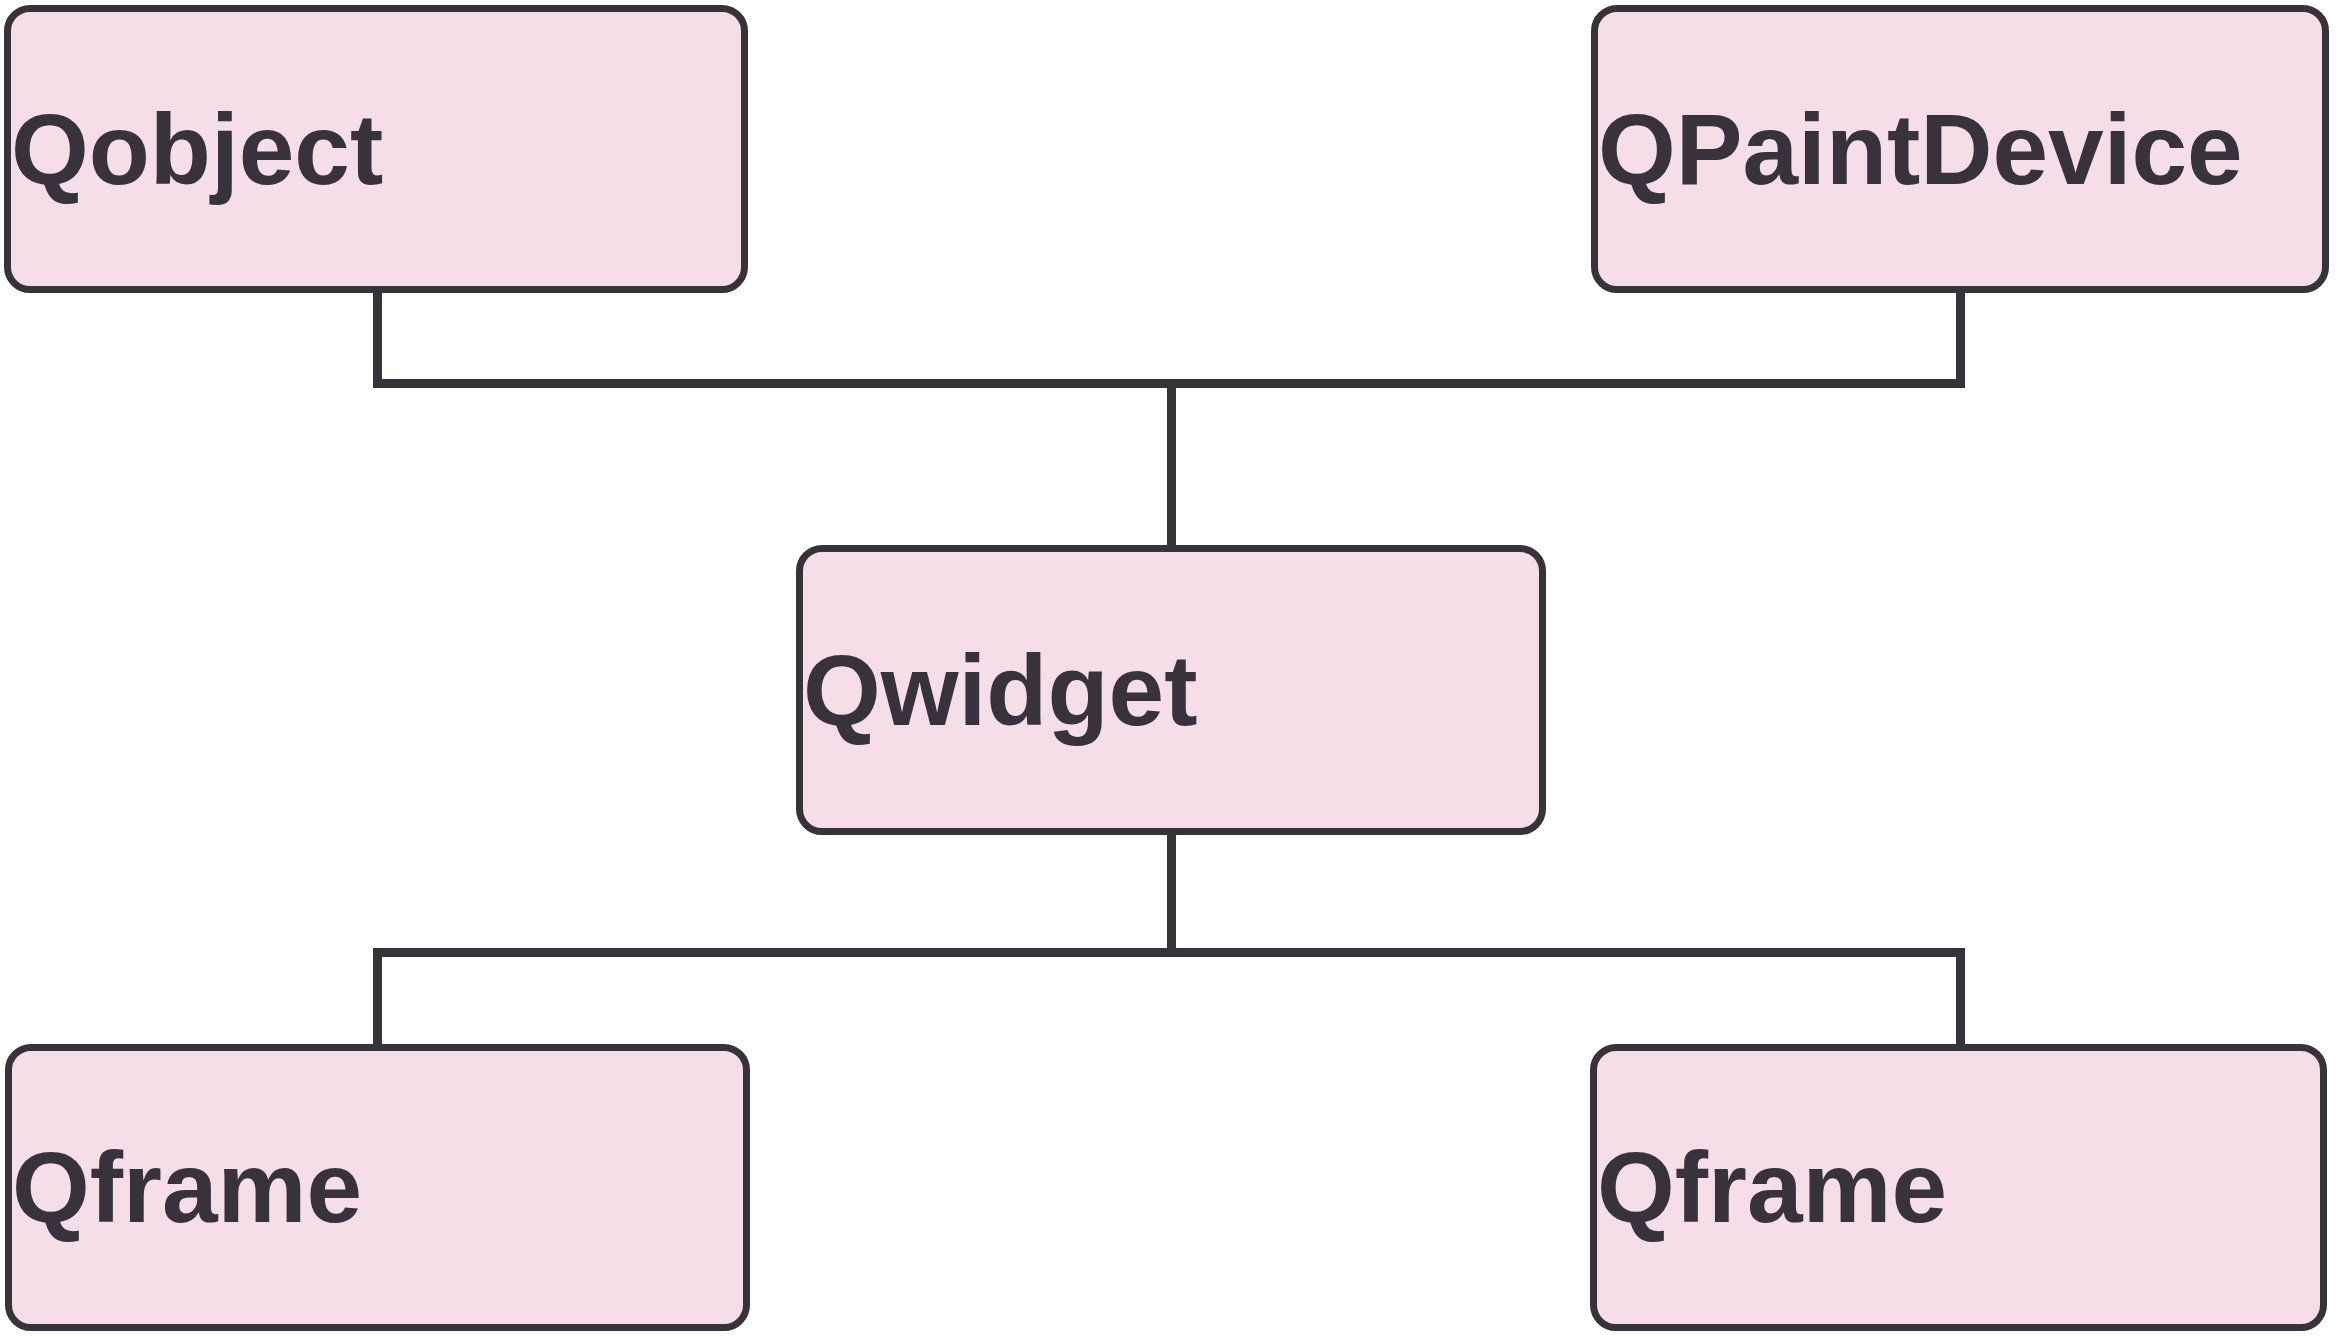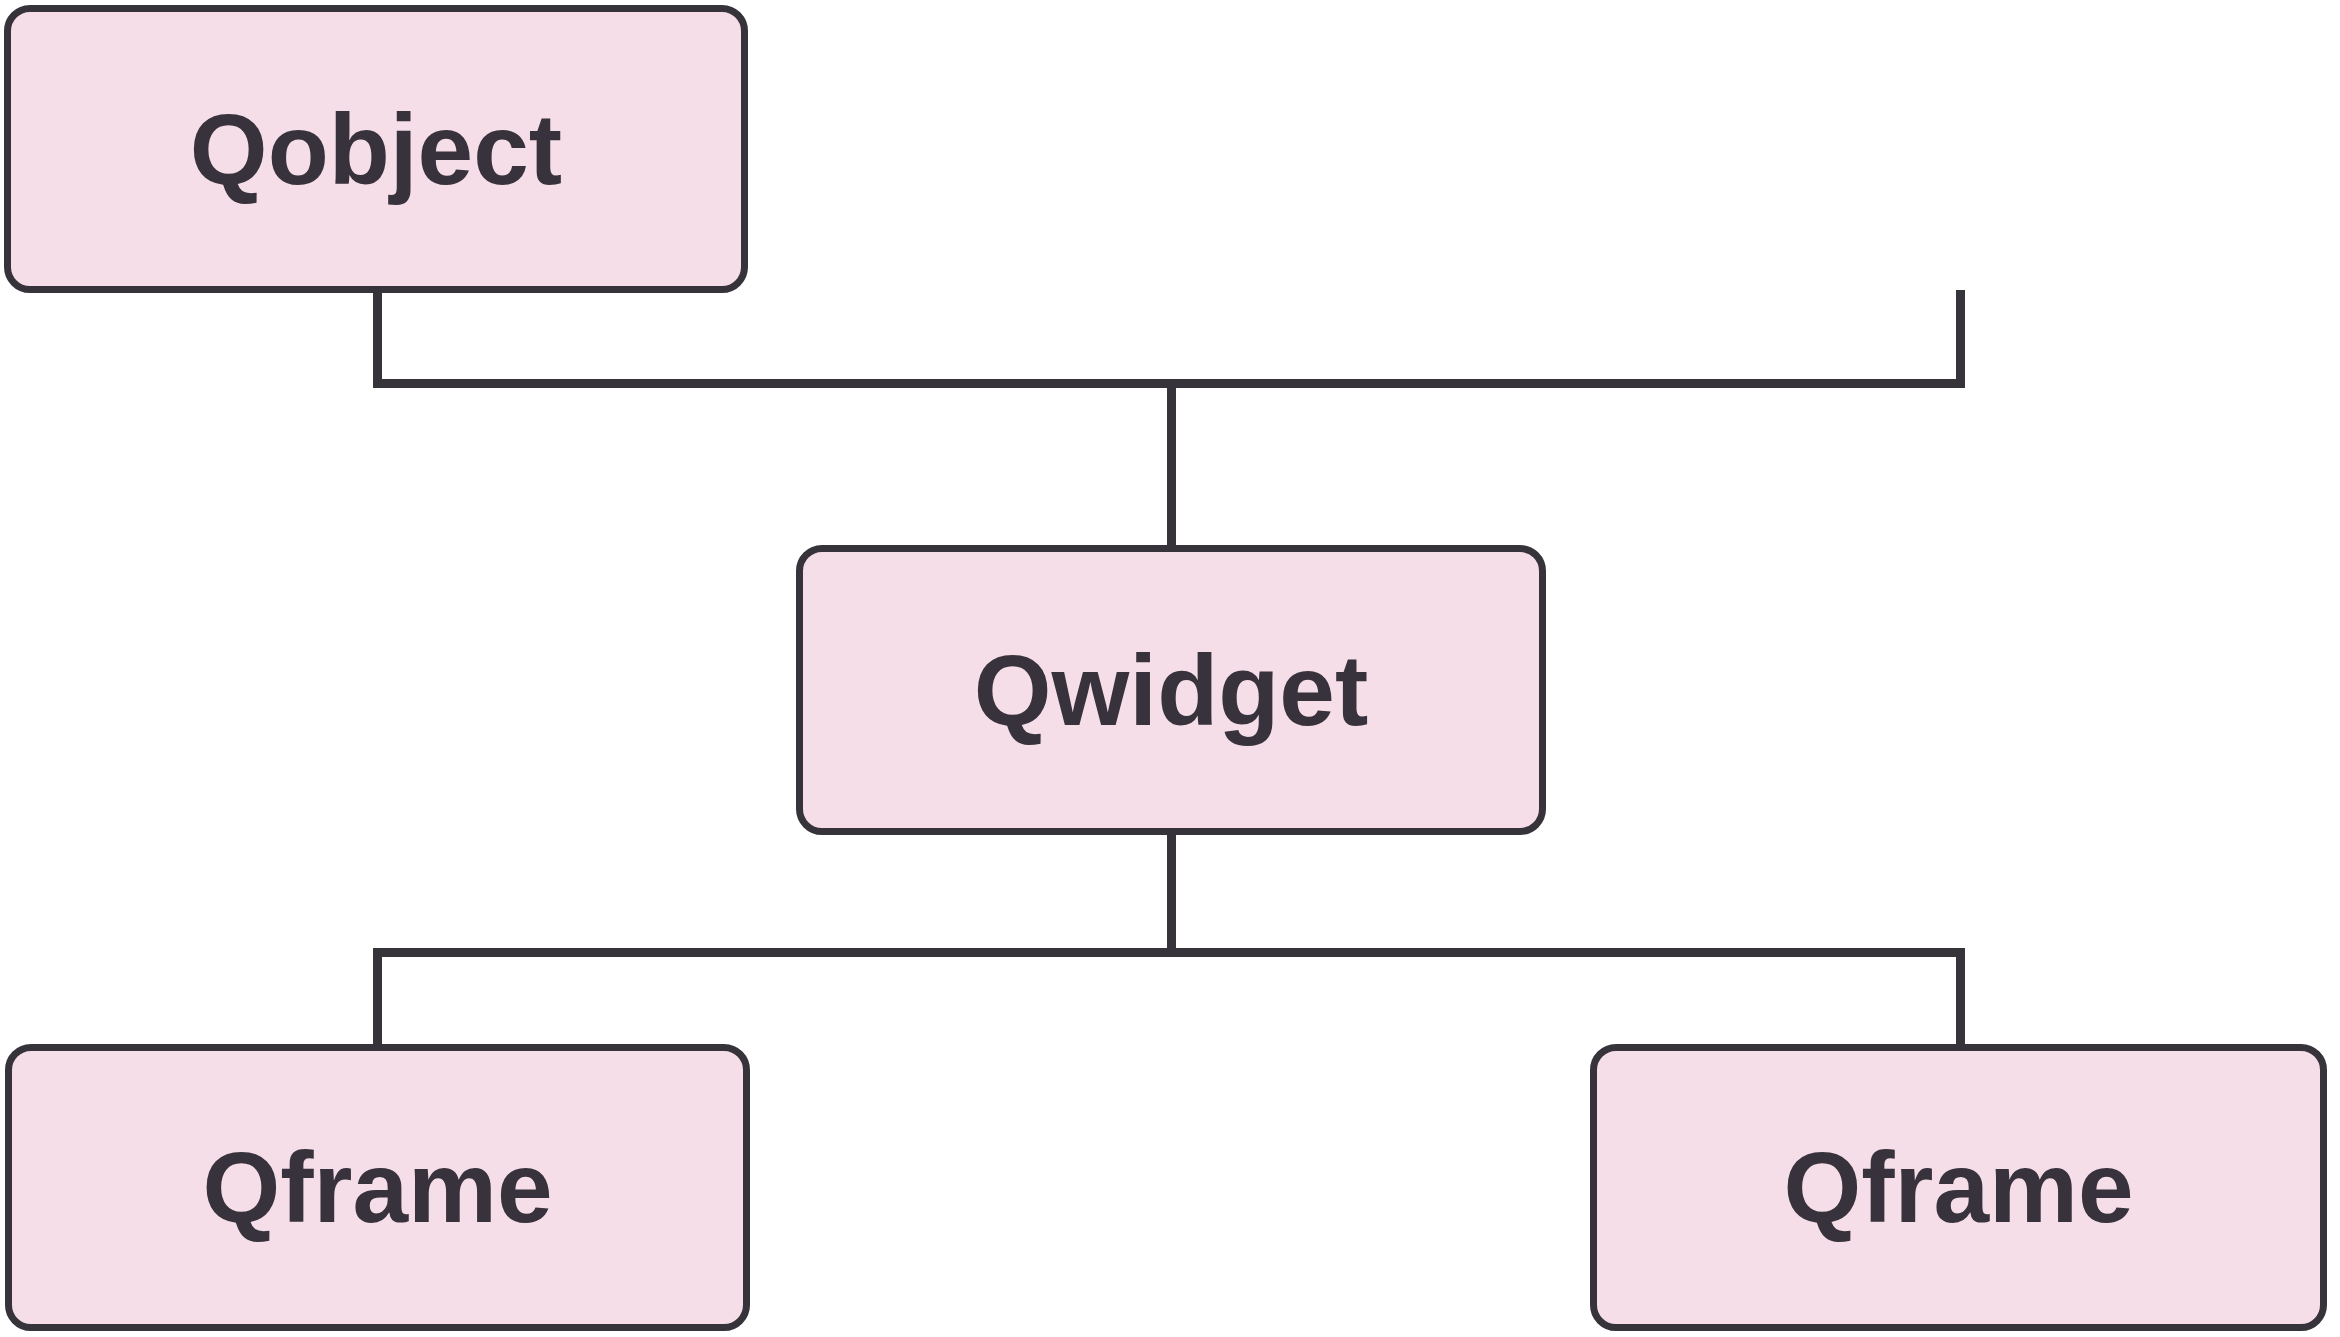--- a/index.html
+++ b/index.html
@@ -18,21 +18,20 @@
     overflow: hidden;
     font-family: "Liberation Sans", sans-serif;
   }
   .node {
     position: absolute;
     background: var(--node-fill);
     border: 7px solid var(--stroke);
     border-radius: 26px;
     display: flex;
     align-items: center;
-    justify-content: center;
   }
   .node-label {
     font-size: 100px;
     font-weight: bold;
     color: var(--text);
     letter-spacing: 0px;
     white-space: nowrap;
   }
   .edge {
     position: absolute;
@@ -67,20 +66,23 @@
   <div class="edge edge-v3"></div>
   <div class="edge edge-v4"></div>
   <div class="edge edge-h2"></div>
   <div class="edge edge-v5"></div>
   <div class="edge edge-v6"></div>
 
   <div class="node node-qobject">
     <span class="node-label">Qobject</span>
   </div>
 
+  <div class="node node-qpaintdevice">
+    <span class="node-label">QPaintDevice</span>
+  </div>
 
   <div class="node node-qwidget">
     <span class="node-label">Qwidget</span>
   </div>
 
   <div class="node node-qdialog">
     <span class="node-label">Qframe</span>
   </div>
 
   <div class="node node-qframe">

